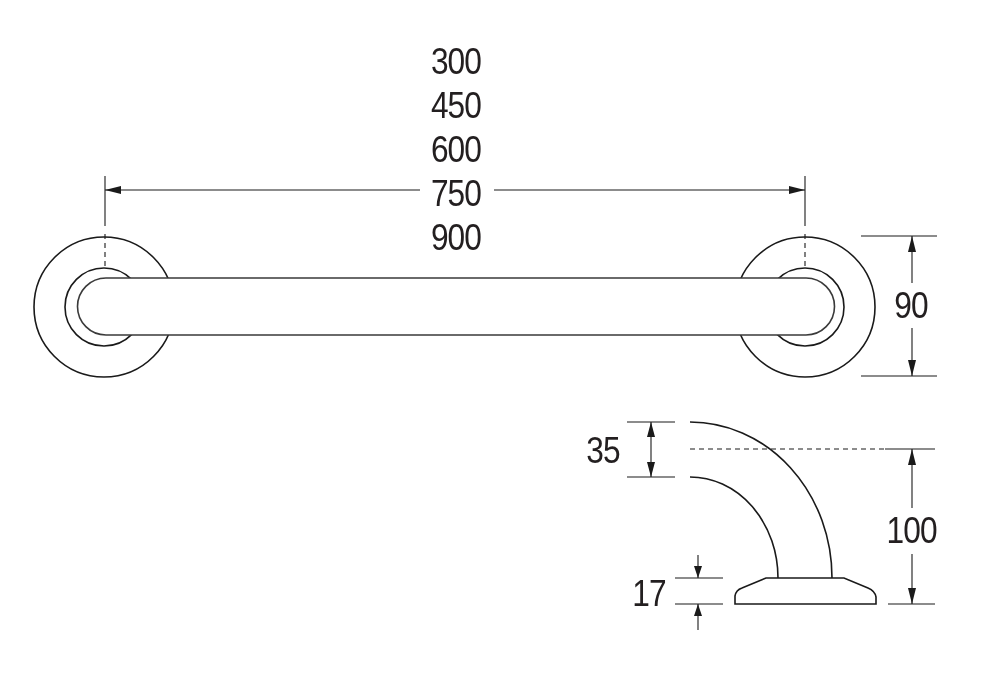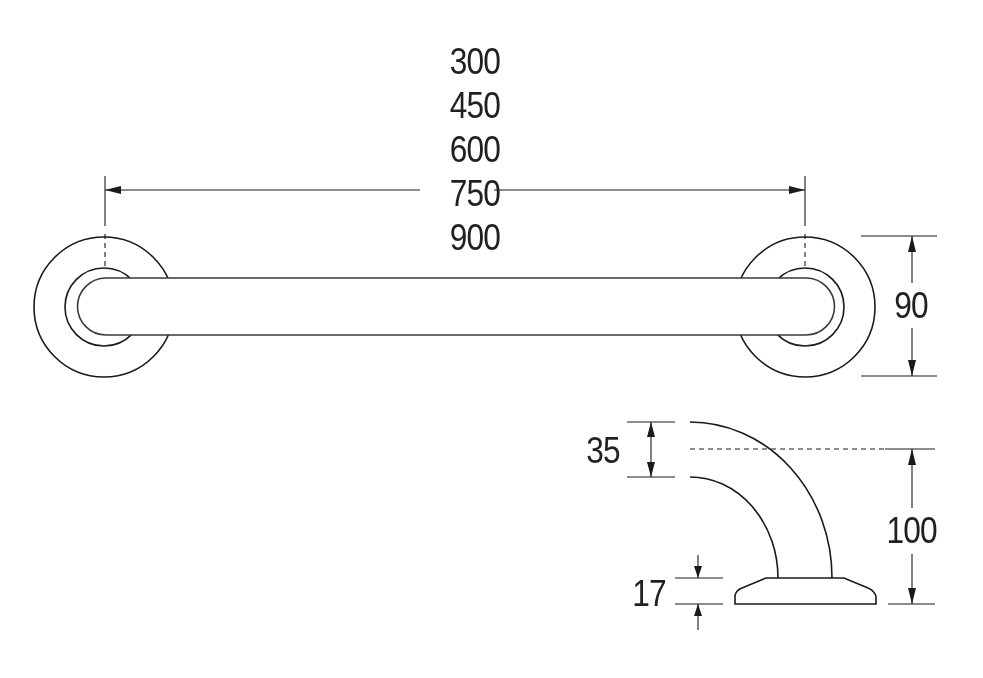--- a/index.html
+++ b/index.html
@@ -20,21 +20,21 @@
       transform: scaleX(0.88);
       transform-origin: center;
       white-space: nowrap;
       background: transparent;
     }
     .lengths {
       position: absolute;
       left: 406px;
       top: 42px;
       width: 100px;
-      text-align: right;
+      text-align: center;
     }
     .lengths .dimtext { position: static; display: block; height: 44px; line-height: 40px; }
   </style>
 </head>
 <body>
 
 <svg id="drawing" viewBox="0 0 983 678" xmlns="http://www.w3.org/2000/svg">
 
   <g>
 

